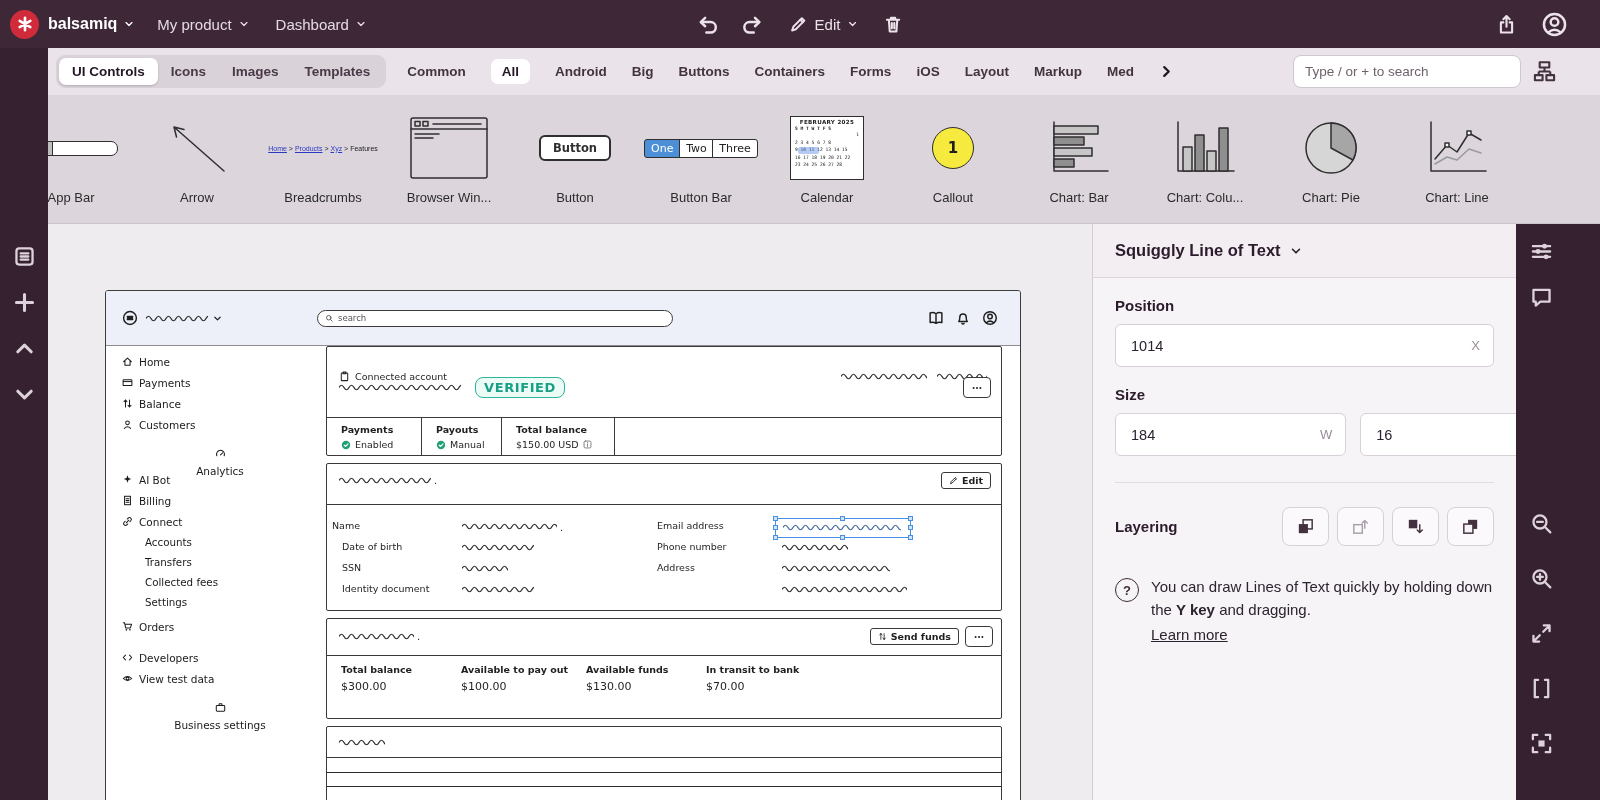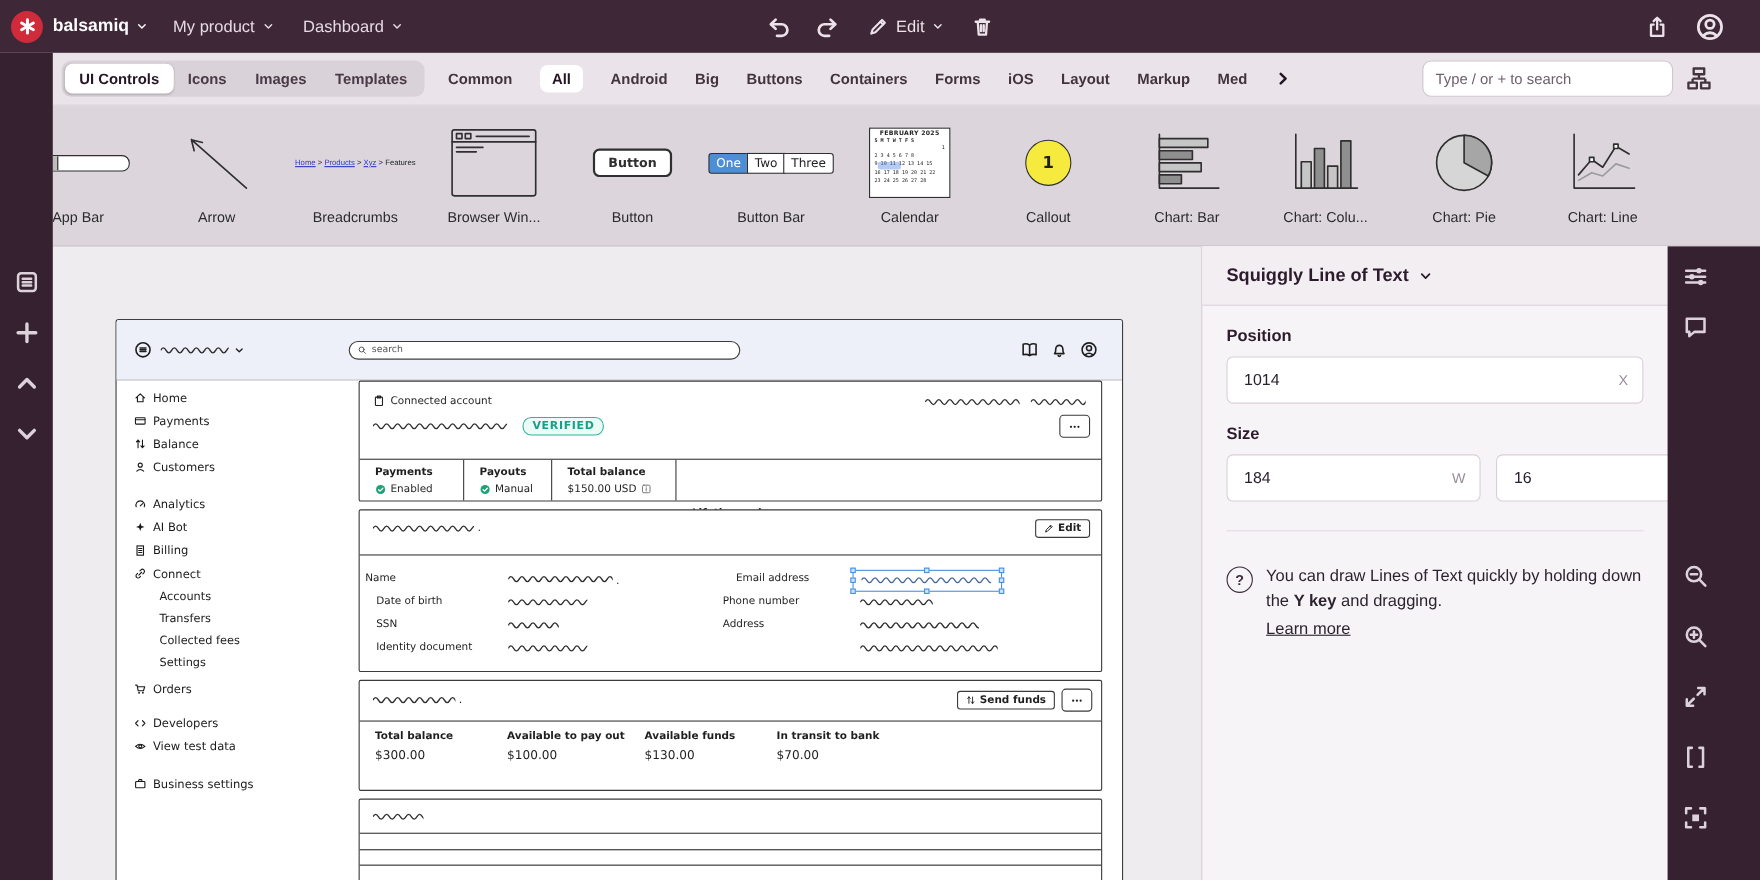--- a/index.html
+++ b/index.html
@@ -68,30 +68,30 @@
   .sq{display:inline-block;height:9px;stroke:#2f2f2f;fill:none;stroke-width:1.3;vertical-align:middle;}
   .sq.sel{stroke:#45699c;}
   .msrch{margin-left:95px;width:356px;height:17px;border:1.2px solid #3c3c3c;border-radius:9px;background:#fff;display:flex;align-items:center;gap:4px;padding:0 7px;box-sizing:border-box;}
   .msrch span{font-size:8.5px;color:#555;}
   .mh-icons{margin-left:auto;display:flex;align-items:center;gap:11px;padding-right:22px;}
   .mh-ic{width:16px;height:16px;color:#1f1f1f;}
   .msb{position:absolute;left:16px;top:60px;width:196px;}
   .msb-item{display:flex;align-items:center;gap:6px;height:21px;font-size:10.5px;color:#1a1a1a;}
   .msb-item.indent{padding-left:23px;height:20px;font-size:10.3px;}
   .msb-ic{width:11px;height:11px;color:#1a1a1a;flex:none;}
-  .mt13{margin-top:13px;} .mt10{margin-top:10px;} .mt4{margin-top:4px;}
+  .mt13{margin-top:13px;flex-direction:column;} .mt10{margin-top:10px;} .mt4{margin-top:4px;}
   .mct{position:absolute;left:220px;top:55px;width:676px;}
   .card{position:relative;background:#fff;border:1.5px solid #3a3a3a;border-radius:2px;box-sizing:border-box;margin-bottom:7px;}
   .dot{font-size:10px;margin-left:3px;}
   .c1{height:110px;}
-  .c1-rowa{position:absolute;left:12px;top:12px;right:14px;display:flex;align-items:flex-end;}
+  .c1-rowa{position:absolute;left:12px;top:24px;right:14px;display:flex;align-items:center;}
   .c1-title{display:flex;align-items:center;gap:5px;font-size:9.5px;}
   .c1-sqs{margin-left:auto;display:flex;gap:10px;align-items:center;}
   .c1-rowb{position:absolute;left:12px;top:30px;right:10px;display:flex;align-items:center;}
-  .vbadge{font-size:10px;font-weight:700;letter-spacing:.6px;color:#17a085;border:1.2px solid #2bb59a;background:#ecfbf6;border-radius:8px;padding:2px 8px;margin-left:14px;font-family:"DejaVu Sans",sans-serif;}
+  .vbadge{font-size:13px;font-weight:700;letter-spacing:.6px;color:#17a085;border:1.2px solid #2bb59a;background:#ecfbf6;border-radius:8px;padding:2px 8px;margin-left:14px;font-family:"DejaVu Sans",sans-serif;}
   .dotsbtn{width:26px;height:19px;border:1.3px solid #3a3a3a;border-radius:4px;background:#fff;display:flex;align-items:center;justify-content:center;margin-left:auto;color:#1f1f1f;}
   .c1-stats{position:absolute;left:0;right:0;top:70px;bottom:0;border-top:1.3px solid #3a3a3a;display:flex;align-items:stretch;}
   .c1cell{padding:6px 0 0 14px;box-sizing:border-box;border-right:1px solid #3a3a3a;}
   .c1cell:last-child{border-right:0;flex:1;margin-top:37px;}
   .stat-l{font-size:9.5px;font-weight:700;margin-bottom:4px;}
   .stat-v{display:flex;align-items:center;gap:4px;font-size:9.5px;}
   .chk{width:10px;height:10px;} .inf{width:9px;height:9px;color:#6a6a6a;}
   .c2{height:148px;}
   .c2-head{position:absolute;left:12px;top:8px;right:10px;display:flex;align-items:center;}
   .mbtn{display:inline-flex;align-items:center;gap:4px;border:1.4px solid #3a3a3a;border-radius:3px;background:#fff;padding:2px 7px;font-size:9.5px;font-weight:700;color:#1f1f1f;margin-left:auto;}
@@ -864,21 +864,21 @@
               <span>Edit</span>
             </div>
           </div>
           <div class="c2-div"></div>
 
           <div class="frow" style="top:51px">
             <span class="flab" style="left:5px">Name</span>
             <span class="fval" style="left:135px"><svg class="sq" style="width:95px" viewBox="0 0 95 10" preserveAspectRatio="none">
                   <use href="#sqpath"></use>
                 </svg><span class="dot">.</span></span>
-            <span class="flab" style="left:342px">Email address</span>
+            <span class="flab" style="left:330px">Email address</span>
           </div>
           <div class="frow" style="top:72px">
             <span class="flab" style="left:15px">Date of birth</span>
             <span class="fval" style="left:135px"><svg class="sq" style="width:72px" viewBox="0 0 72 10" preserveAspectRatio="none">
                   <use href="#sqpath"></use>
                 </svg></span>
             <span class="flab" style="left:330px">Phone number</span>
             <span class="fval" style="left:455px"><svg class="sq" style="width:66px" viewBox="0 0 66 10" preserveAspectRatio="none">
                   <use href="#sqpath"></use>
                 </svg></span>
@@ -989,20 +989,45 @@
         <div class="ifield">
           <input value="184" style="">
           <span class="iunit">W</span>
         </div>
         <div class="ifield">
           <input value="16" style="">
           <span class="iunit">H</span>
         </div>
       </div>
       <hr class="isep">
+      <div class="layrow">
+        <div class="ih" style="margin-top:0">Layering</div>
+        <div class="laybtns">
+          <div class="laybtn">
+              <svg>
+                <use href="#i-layf"></use>
+              </svg>
+            </div>
+          <div class="laybtn dim">
+              <svg>
+                <use href="#i-layfw"></use>
+              </svg>
+            </div>
+          <div class="laybtn">
+              <svg>
+                <use href="#i-laybw"></use>
+              </svg>
+            </div>
+          <div class="laybtn">
+              <svg>
+                <use href="#i-layb"></use>
+              </svg>
+            </div>
+        </div>
+      </div>
       <div class="tip">
         <div class="qmark">?</div>
         <div class="tiptext">
           <span>You can draw Lines of Text quickly by holding down the </span><b>Y key</b><span> and dragging.</span><br>
           <a href="#" class="tiplink">Learn more</a>
         </div>
       </div>
     </div>
   </aside>
 

